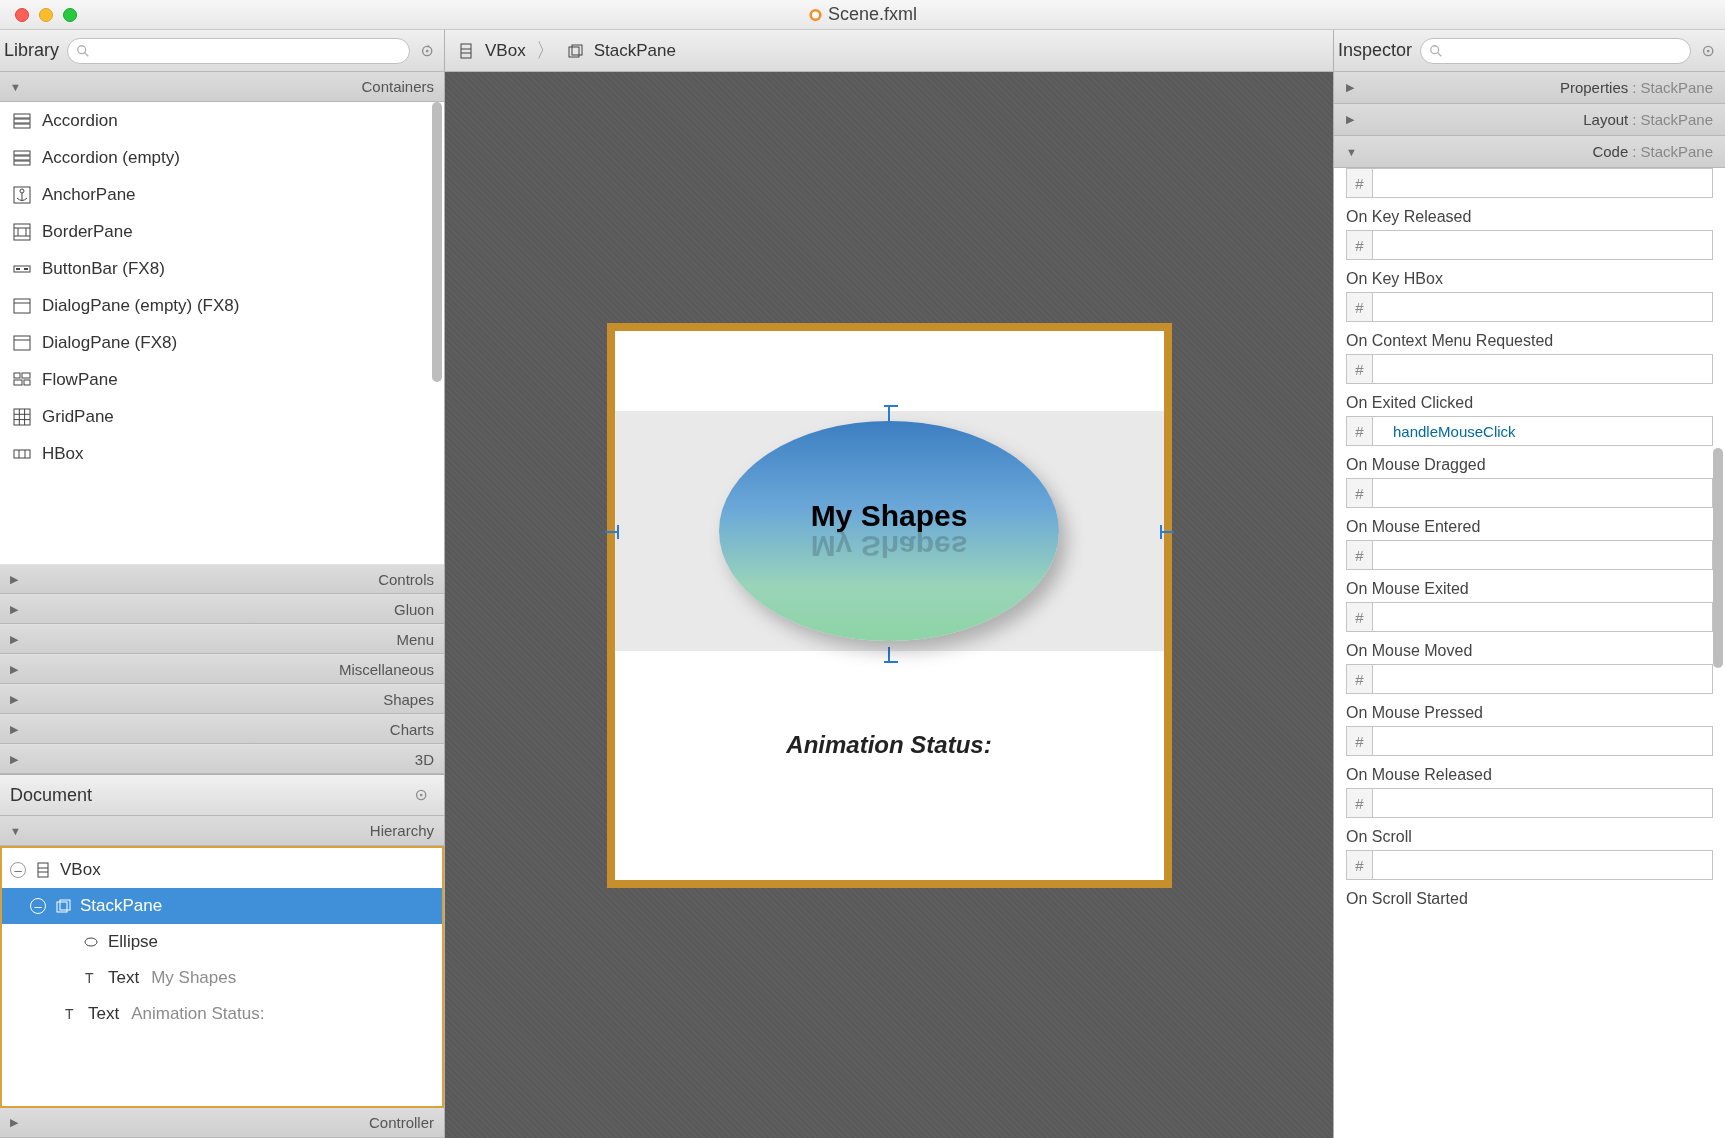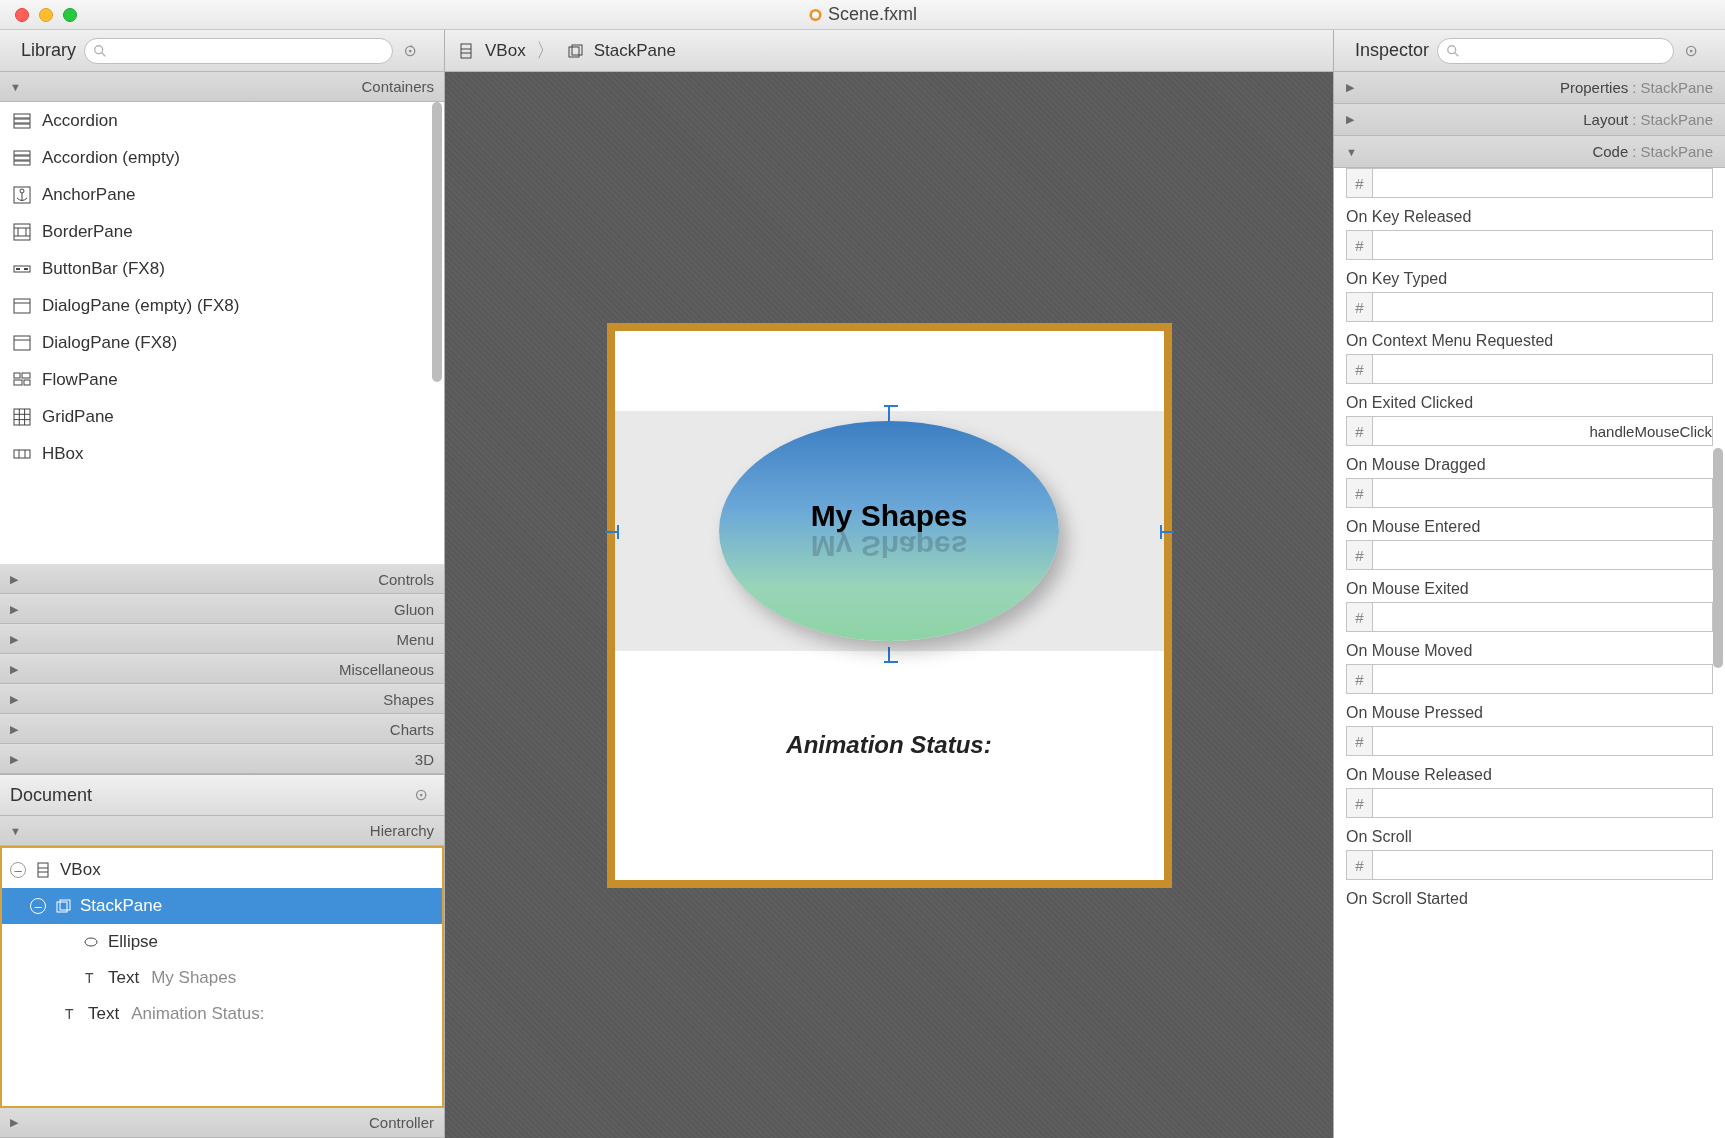--- a/index.html
+++ b/index.html
@@ -15,21 +15,21 @@
 .title-center { position: absolute; left: 50%; transform: translateX(-50%); display: flex; align-items: center; gap: 6px; font-size: 18px; color: #444; }
 .title-icon { width: 14px; height: 14px; }
 
 
 .main { display: flex; height: calc(1138px - 30px); }
 .left { width: 445px; border-right: 1px solid #b0b0b0; display: flex; flex-direction: column; background: #fff; }
 .center { flex: 1; display: flex; flex-direction: column; background: #565656; position: relative; }
 .right { width: 392px; border-left: 1px solid #b0b0b0; display: flex; flex-direction: column; background: #fff; }
 
 
-.panel-head { height: 42px; background: linear-gradient(#f0f0f0, #dcdcdc); border-bottom: 1px solid #b8b8b8; display: flex; align-items: center; padding: 0 21px; gap: 8px; }
+.panel-head { height: 42px; background: linear-gradient(#f0f0f0, #dcdcdc); border-bottom: 1px solid #b8b8b8; display: flex; align-items: center; padding: 0 4px; gap: 8px; }
 .panel-title { font-size: 18px; color: #333; flex-shrink: 0; }
 .searchbox { flex: 1; height: 26px; border: 1px solid #c0c0c0; border-radius: 13px; background: #fff; display: flex; align-items: center; padding: 0 8px; }
 .searchbox svg { opacity: .5; }
 .gear { opacity: .6; }
 
 
 .cat-head { height: 30px; background: linear-gradient(#dcdcdc, #cfcfcf); border-bottom: 1px solid #b8b8b8; display: flex; align-items: center; padding: 0 10px; font-size: 15px; color: #555; }
 .cat-head.r { justify-content: flex-end; }
 .cat-head .tri { margin-right: auto; font-size: 11px; color: #6b6b6b; }
 .cat-head.r .tri { margin-right: 0; margin-left: 0; }
@@ -84,21 +84,21 @@
 
 .insp-section-head { height: 32px; background: linear-gradient(#dcdcdc, #cfcfcf); border-bottom: 1px solid #b8b8b8; display: flex; align-items: center; padding: 0 12px; font-size: 15px; color: #555; }
 .insp-section-head .tri { margin-right: auto; font-size: 11px; color: #6b6b6b; }
 .insp-section-head .lbl { color: #444; }
 .insp-section-head .sub { color: #888; margin-left: 4px; }
 .insp-body { flex: 1; overflow-y: auto; padding: 0 12px 12px 12px; position: relative; }
 .insp-group-title { height: 34px; display: flex; align-items: center; justify-content: flex-end; font-size: 16px; color: #555; border-bottom: 1px solid #d8d8d8; margin: 8px -12px 4px -12px; padding: 0 12px; background: #f3f3f3; }
 .fld-label { font-size: 16px; color: #444; margin-top: 10px; margin-bottom: 4px; }
 .fld-row { display: flex; height: 30px; }
 .fld-hash { width: 26px; border: 1px solid #c4c4c4; border-right: none; background: #f4f4f4; display: flex; align-items: center; justify-content: center; color: #888; font-size: 15px; }
-.fld-input { flex: 1; border: 1px solid #c4c4c4; padding: 0 0; font-size: 15px; color: #404040; text-align: right; }
+.fld-input { flex: 1; border: 1px solid #c4c4c4; padding: 0 20px; font-size: 15px; color: #0369a1; }
 
 .scroll-thumb { position: absolute; right: 2px; width: 10px; background: #bdbdbd; border-radius: 5px; }
 </style>
 </head>
 <body>
 
 <div class="titlebar">
   <div class="traffic">
     <div class="dot red"></div>
     <div class="dot yellow"></div>
@@ -427,21 +427,21 @@
           <div class="fld-hash">#</div>
           <input class="fld-input" style="">
         </div>
 
       <div class="fld-label">On Key Released</div>
       <div class="fld-row">
           <div class="fld-hash">#</div>
           <input class="fld-input" value="" style="">
         </div>
 
-      <div class="fld-label">On Key Typed</div>
+      <div class="fld-label">On Key HBox</div>
       <div class="fld-row">
           <div class="fld-hash">#</div>
           <input class="fld-input" value="" style="">
         </div>
 
 
       <div class="fld-label">On Context Menu Requested</div>
       <div class="fld-row">
           <div class="fld-hash">#</div>
           <input class="fld-input" value="" style="">

